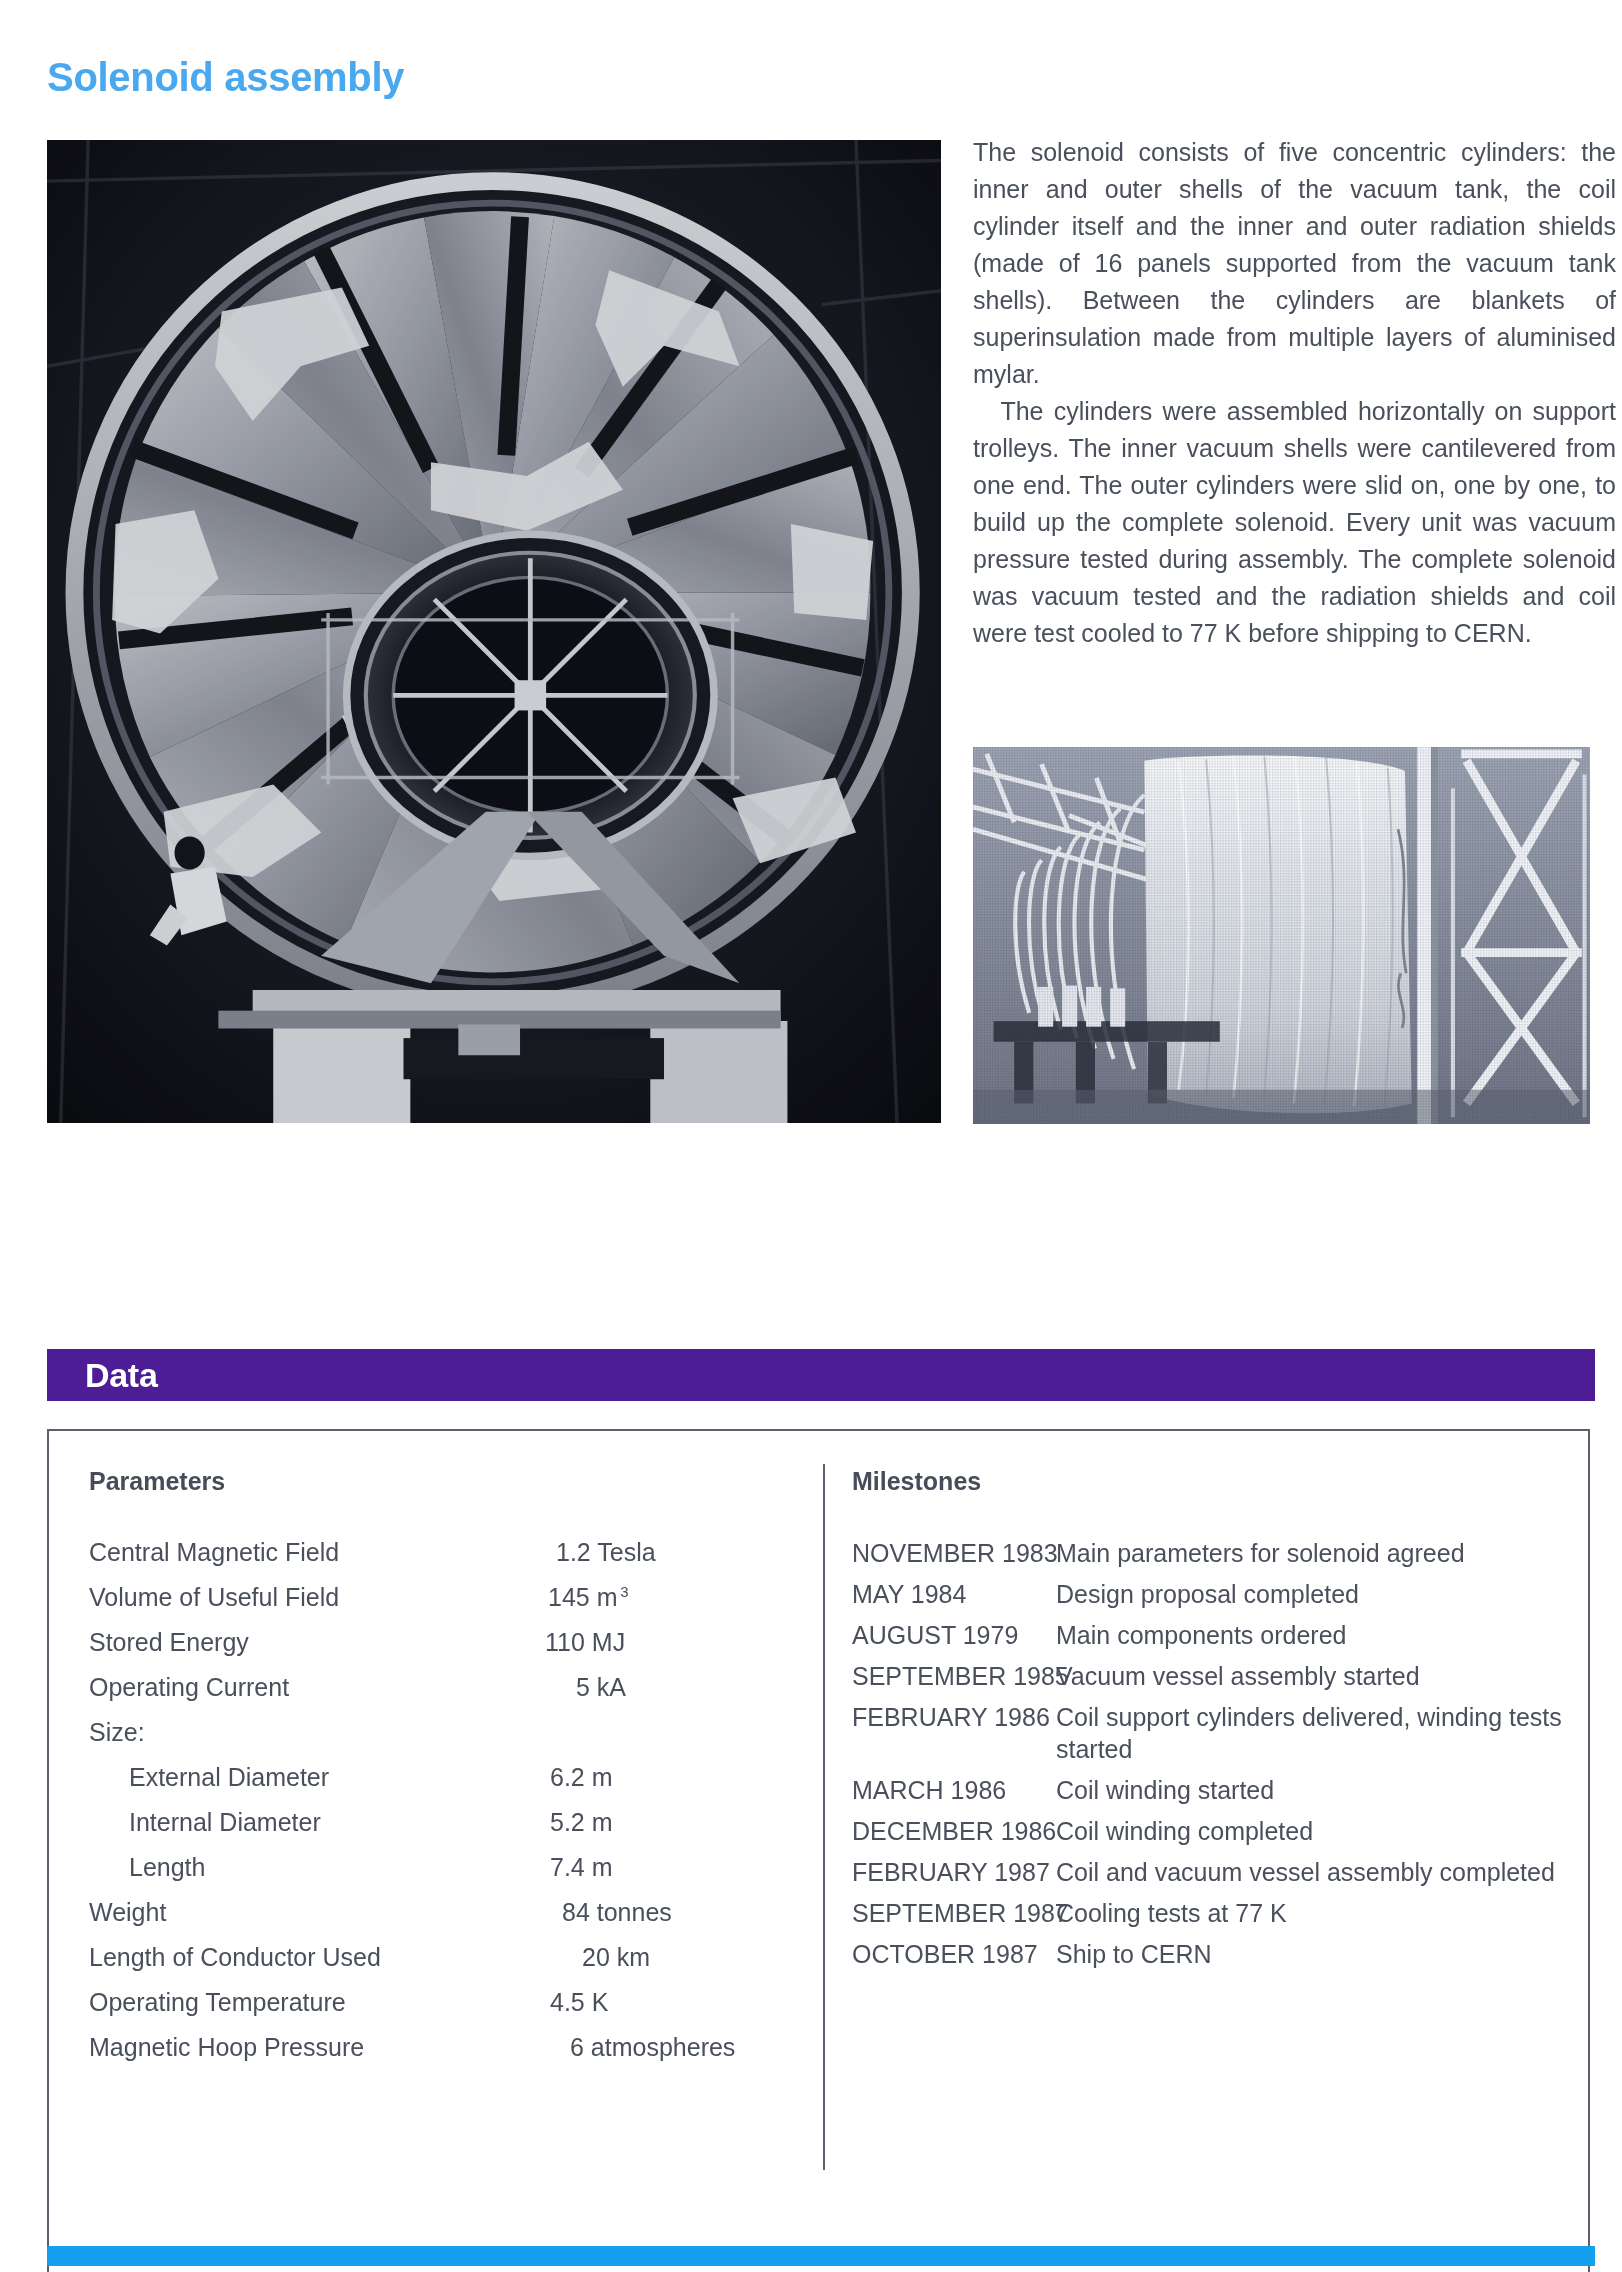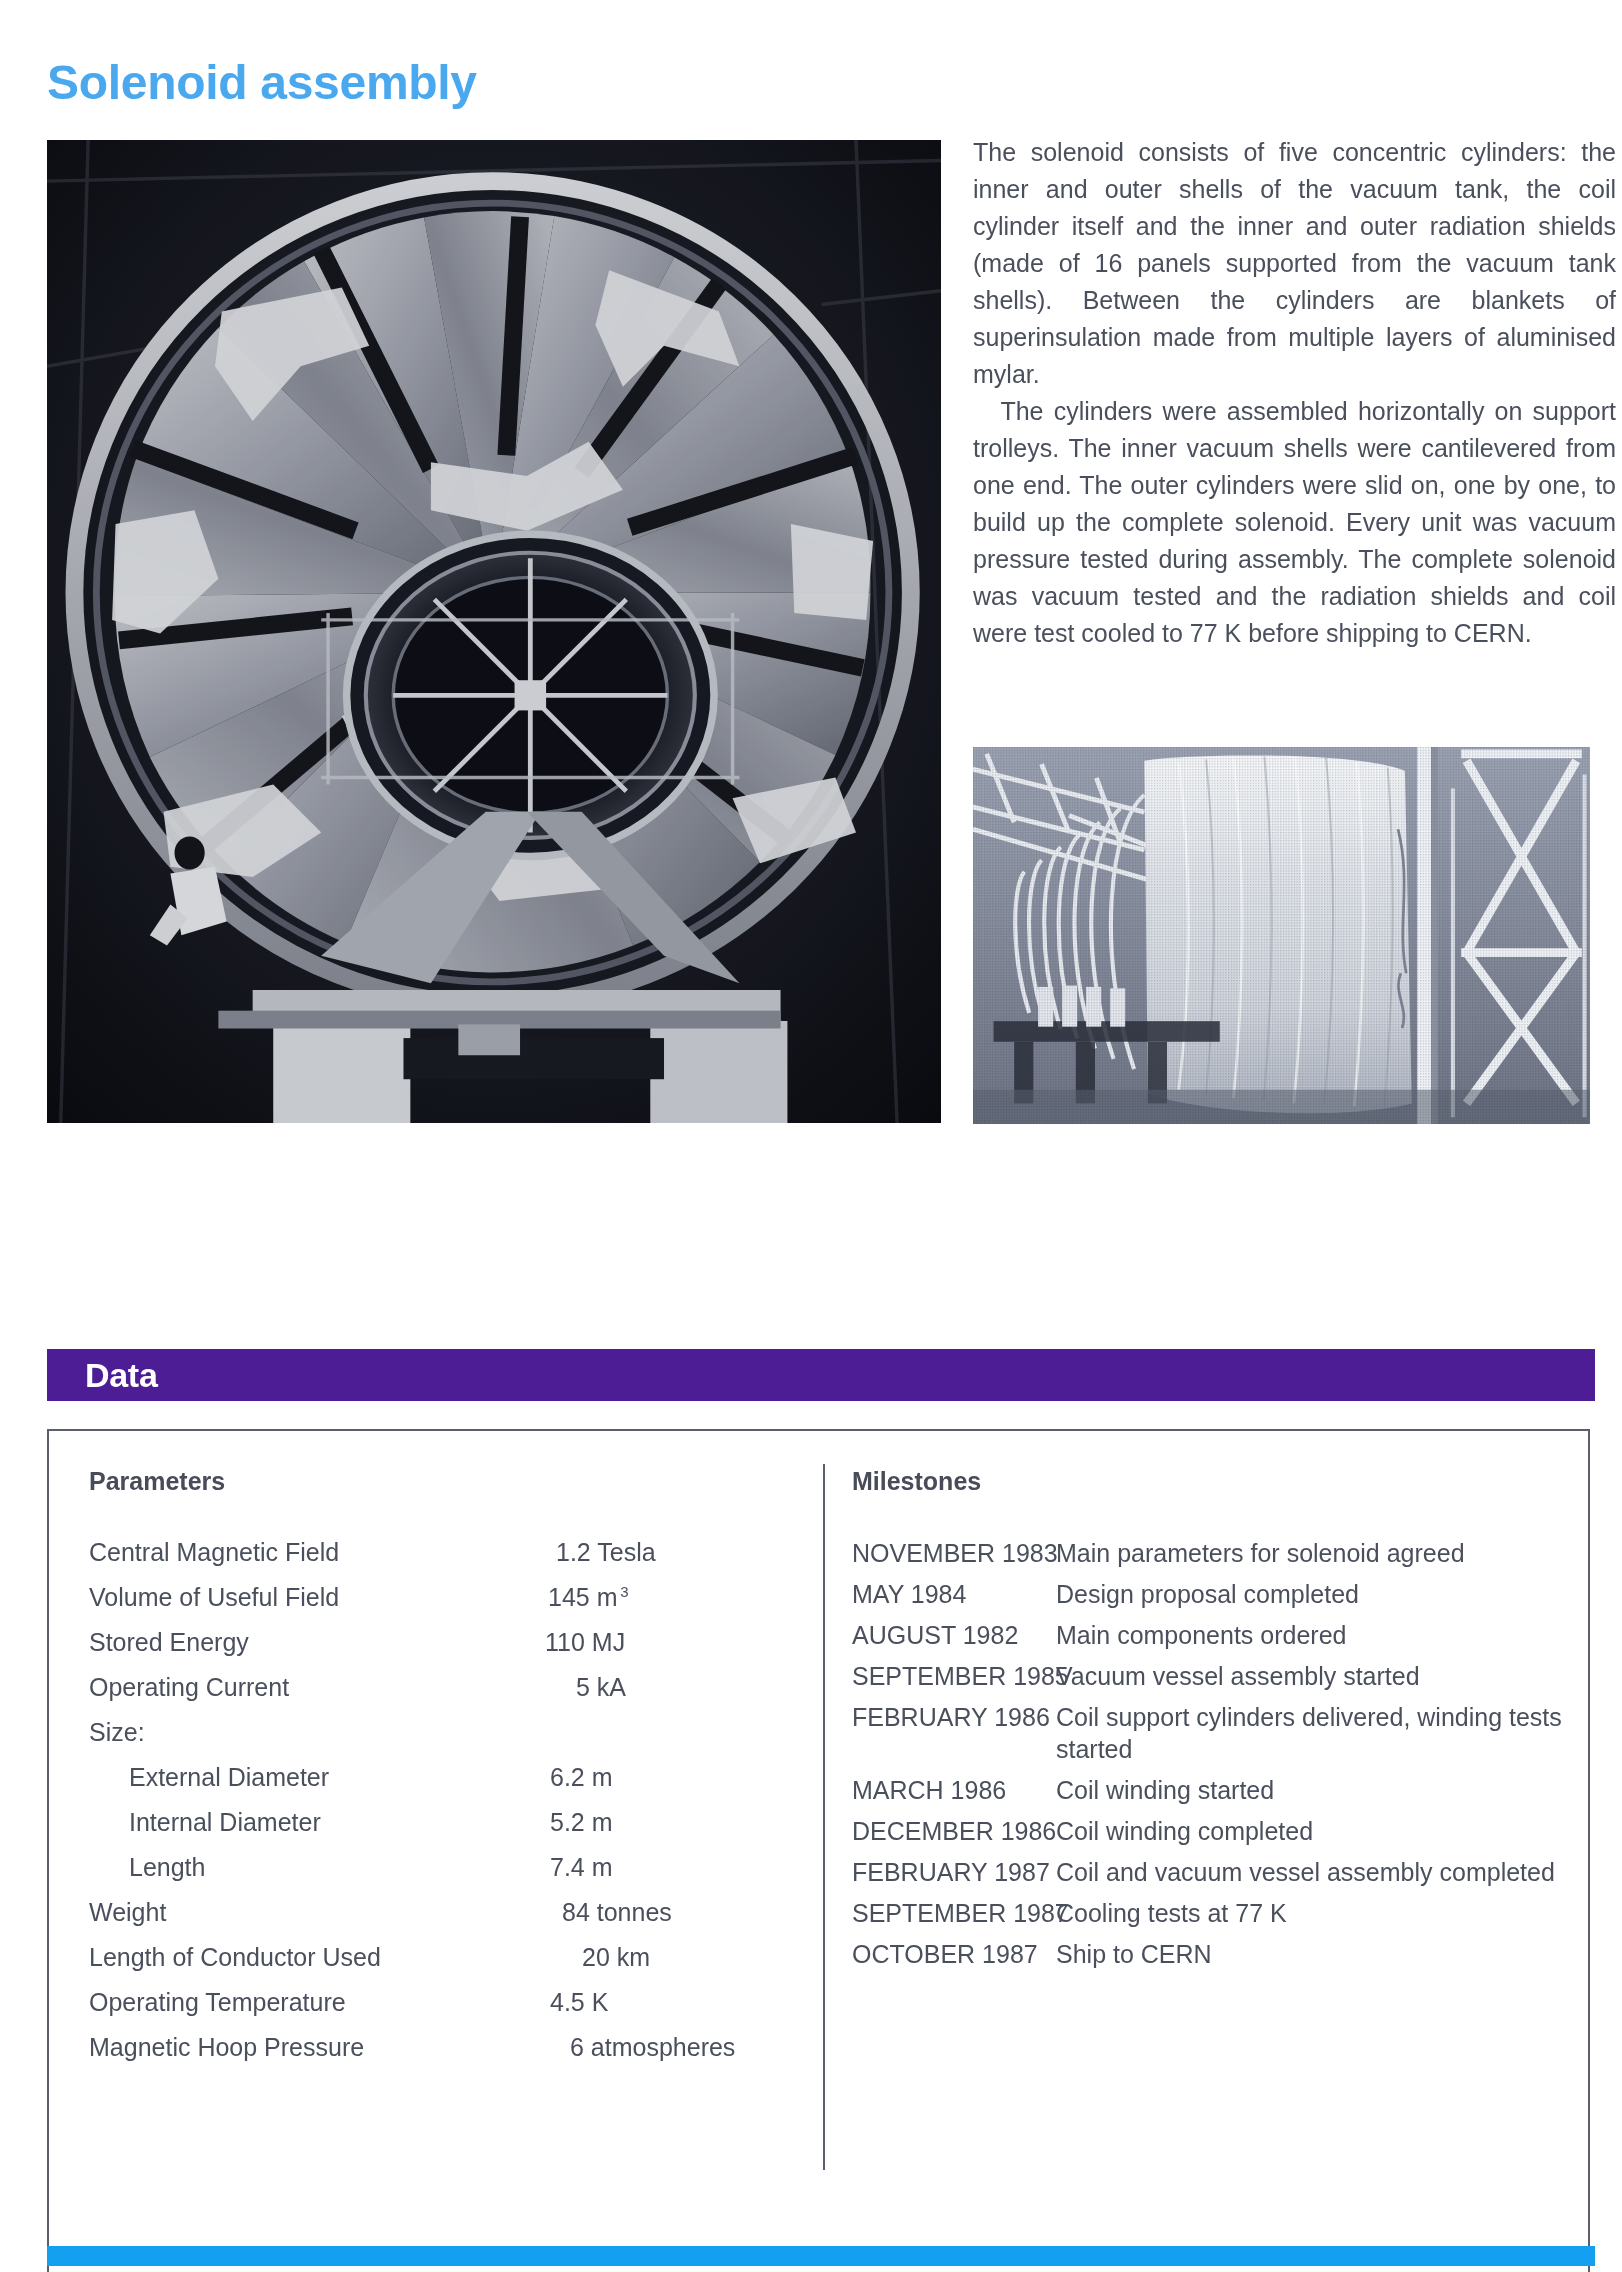--- a/index.html
+++ b/index.html
@@ -14,21 +14,21 @@
     font-family: "Liberation Sans", sans-serif;
     color: #4a4f5c;
     overflow: hidden;
   }
 
   
   #page-title {
     position: absolute;
     left: 47px;
     top: 55px;
-    font-size: 48px;
+    font-size: 40px;
     font-weight: bold;
     color: #4aa8ef;
     letter-spacing: -0.3px;
     white-space: nowrap;
   }
 
   
   #photo-solenoid-end {
     position: absolute;
     left: 47px;
@@ -488,21 +488,21 @@
     <div id="milestones-rows">
         <div class="milestone-row">
           <span class="milestone-date">NOVEMBER 1983</span>
           <span class="milestone-desc">Main parameters for solenoid agreed</span>
         </div>
         <div class="milestone-row">
           <span class="milestone-date">MAY 1984</span>
           <span class="milestone-desc">Design proposal completed</span>
         </div>
         <div class="milestone-row">
-          <span class="milestone-date">AUGUST 1982</span>
+          <span class="milestone-date">AUGUST 1979</span>
           <span class="milestone-desc">Main components ordered</span>
         </div>
         <div class="milestone-row">
           <span class="milestone-date">SEPTEMBER 1985</span>
           <span class="milestone-desc">Vacuum vessel assembly started</span>
         </div>
         <div class="milestone-row">
           <span class="milestone-date">FEBRUARY 1986</span>
           <span class="milestone-desc">Coil support cylinders delivered, winding tests started</span>
         </div>

